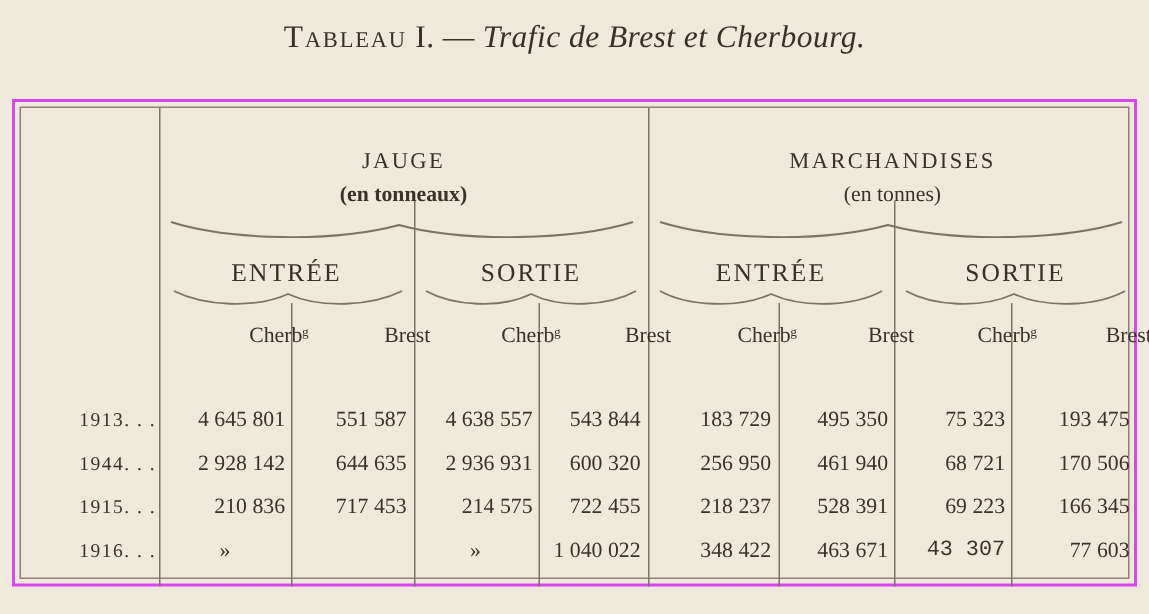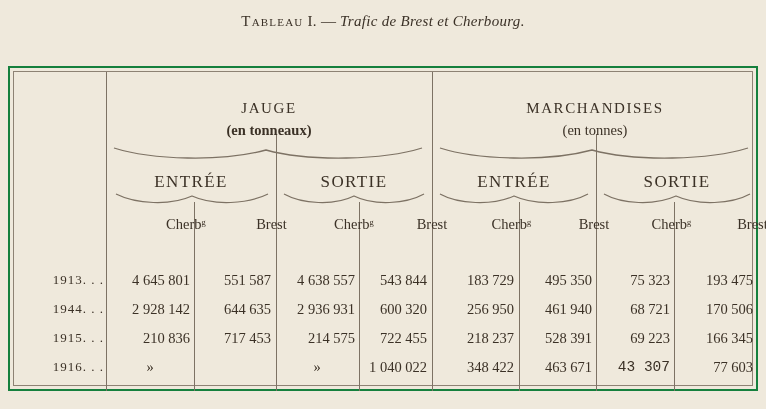--- a/index.html
+++ b/index.html
@@ -16,21 +16,21 @@
   }
 
   
   .title-wrap {
     width: 766px;
     text-align: center;
     padding-top: 12px;
     box-sizing: border-box;
   }
   .title {
-    font-size: 15px;
+    font-size: 21px;
     letter-spacing: 0.3px;
     white-space: nowrap;
     display: inline-block;
     color: #3a3026;
   }
   .title .smallcaps {
     font-variant: small-caps;
     letter-spacing: 1.2px;
   }
   .title .ital {
@@ -40,21 +40,21 @@
     letter-spacing: 0;
   }
 
   
   .frame {
     position: absolute;
     left: 8px;
     top: 66px;
     width: 750px;
     height: 325px;
-    border: 2px solid #15803d;
+    border: 2px solid #d946ef;
     box-sizing: border-box;
     background: #efe9dc;
   }
   .frame-inner {
     position: absolute;
     left: 3px;
     top: 3px;
     right: 3px;
     bottom: 3px;
     border: 1px solid #8d8274;

